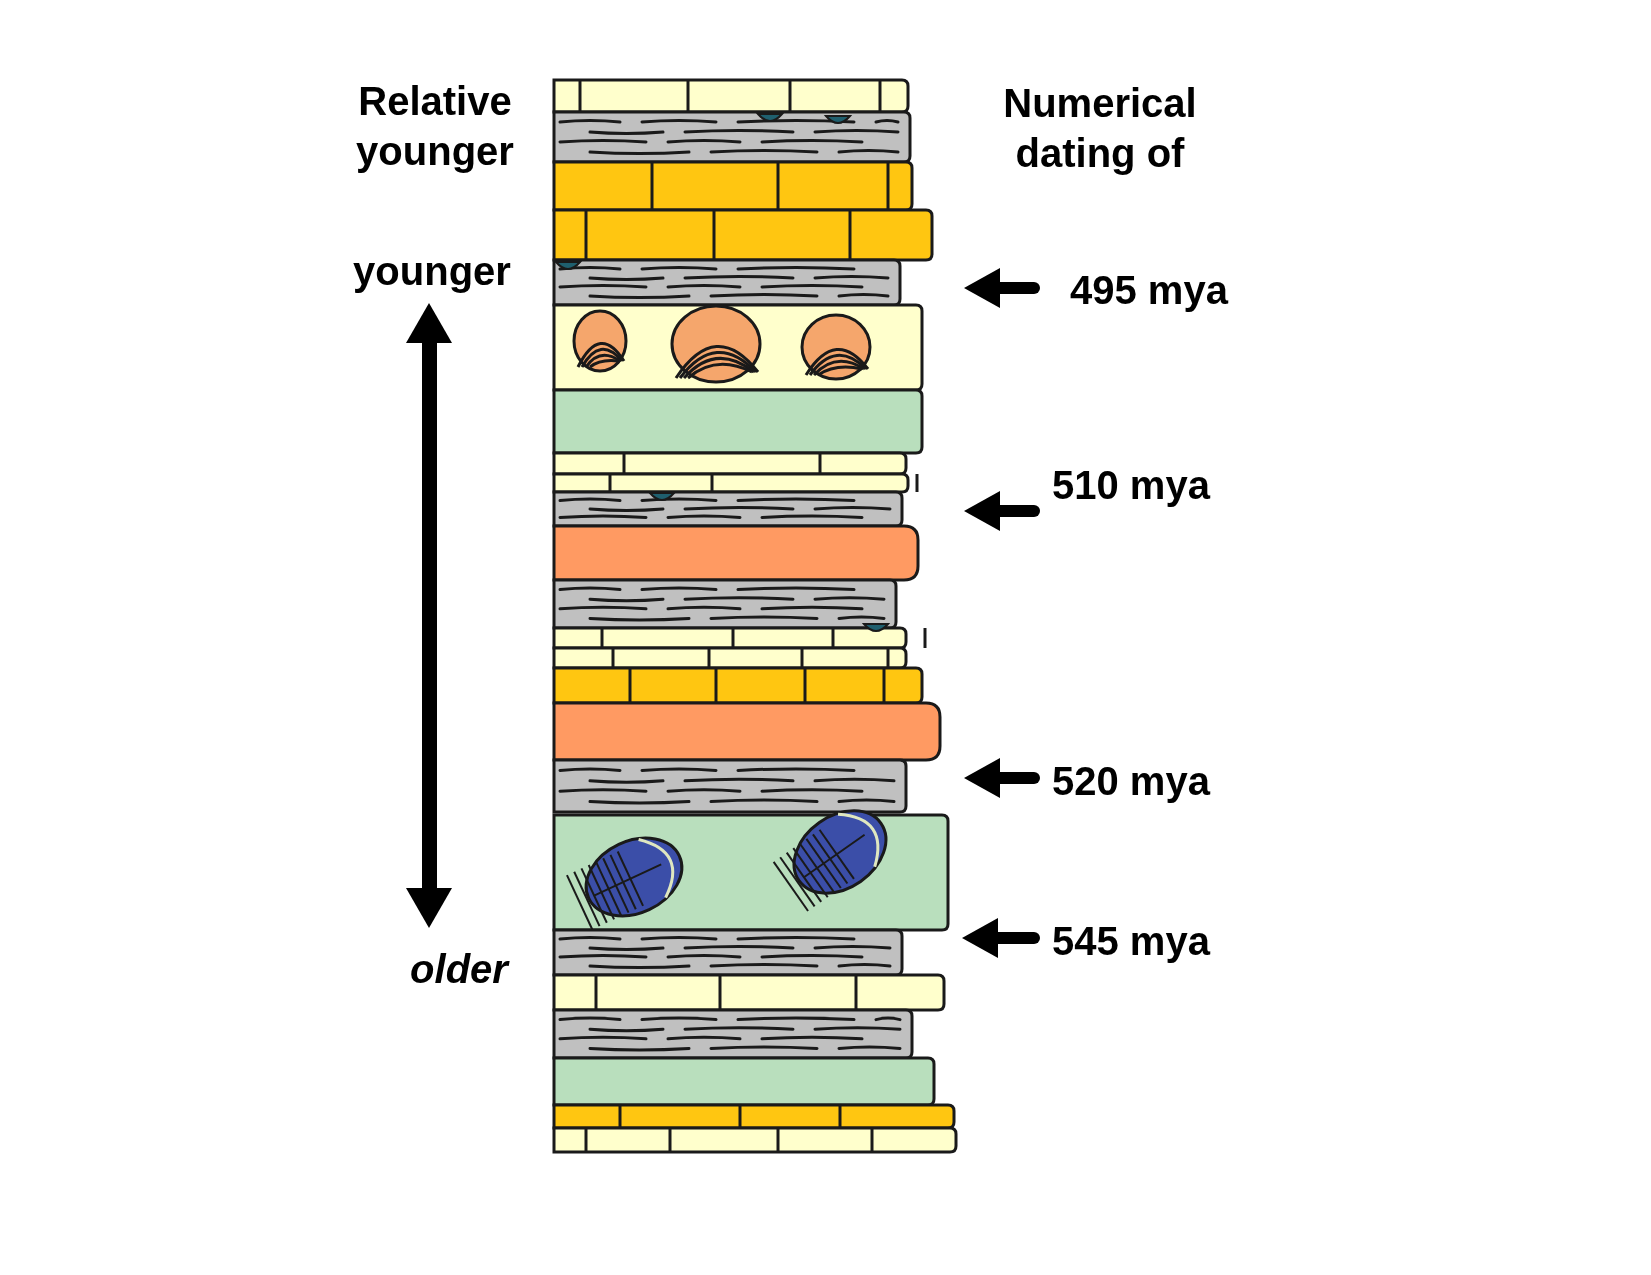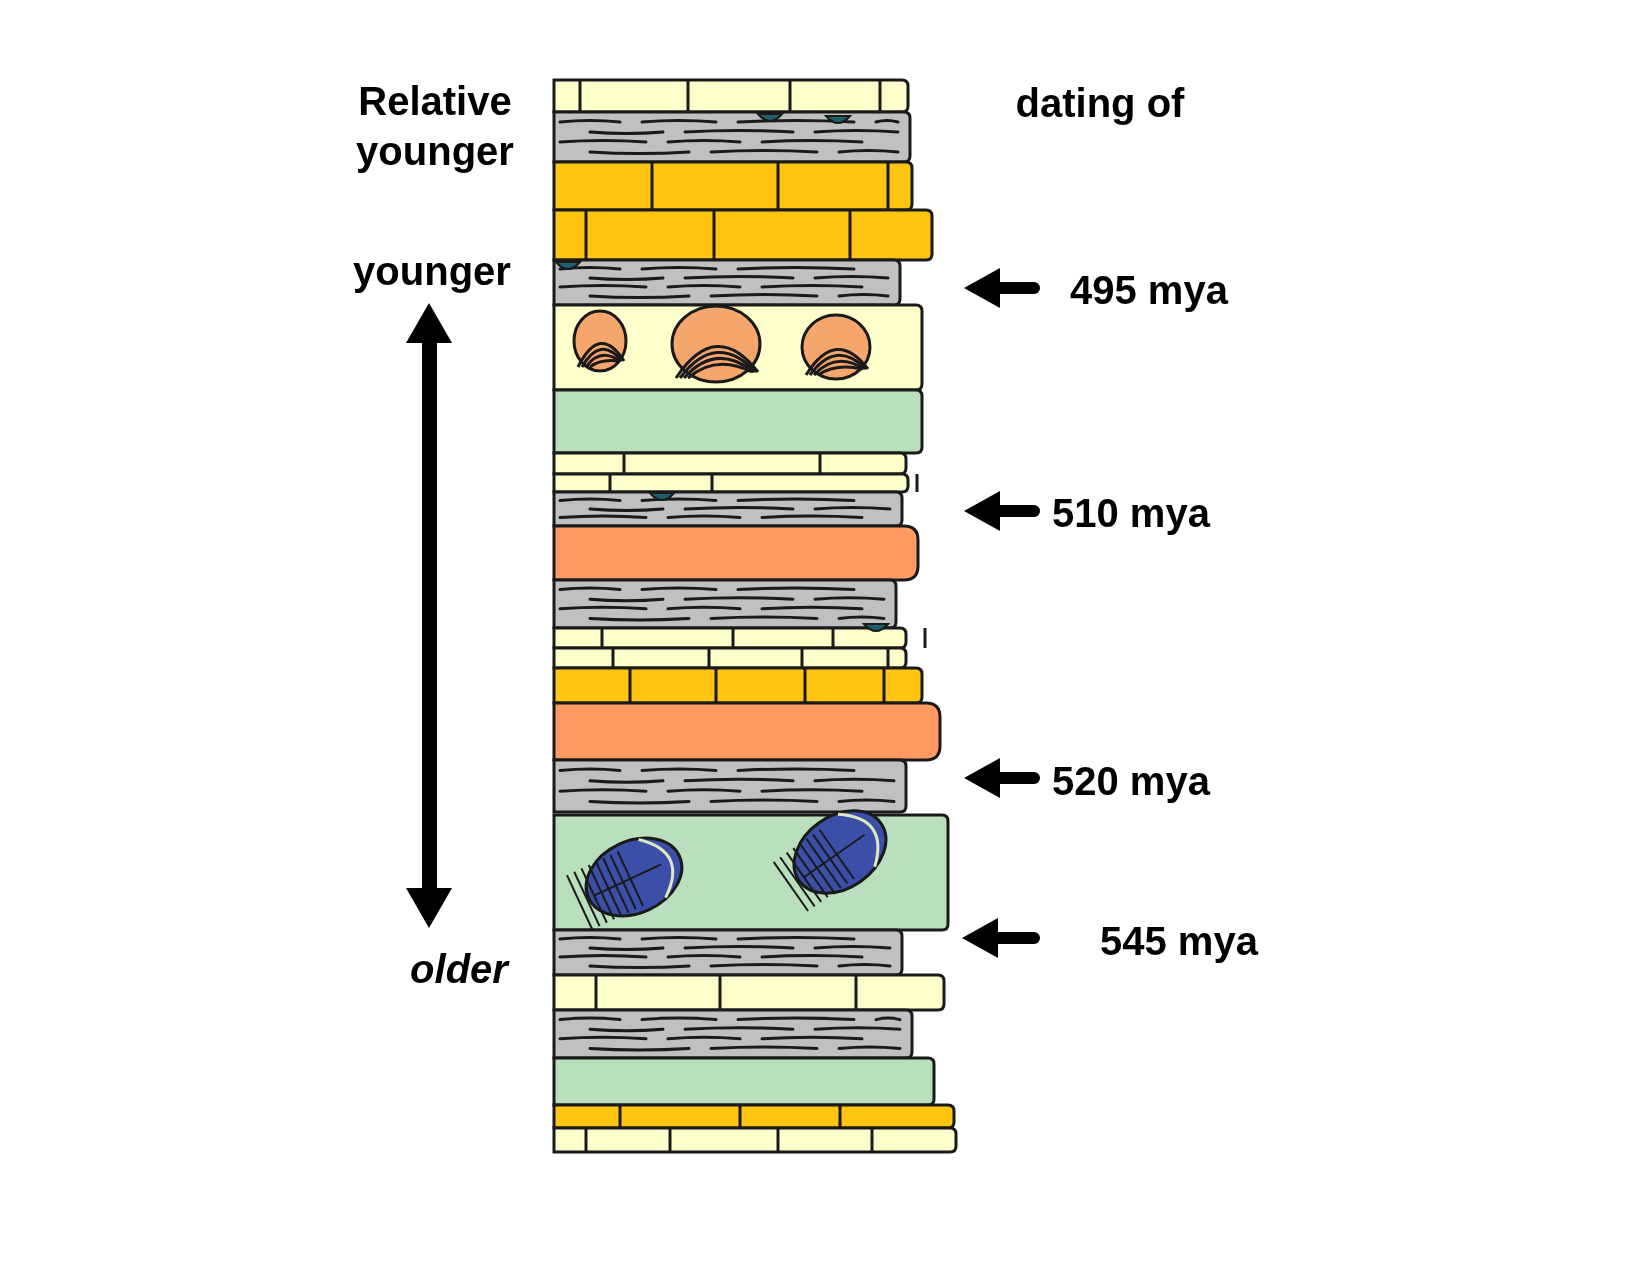--- a/index.html
+++ b/index.html
@@ -10,30 +10,31 @@
 </style>
 </head>
 <body>
 
 <div class="label" style="left:330px; top:76px; width:210px;">
   <div>Relative</div>
   <div>younger</div>
 </div>
 
 <div class="label" style="left:960px; top:78px; width:280px;">
+  <div>Numerical</div>
   <div>dating of</div>
 </div>
 
 <div class="label" style="left:332px; top:246px; width:200px;">younger</div>
 <div class="label" style="left:359px; top:944px; width:200px;font-style:italic;">older</div>
 
 <div class="label" style="left:1070px; top:265px; text-align:center;">495 mya</div>
-<div class="label" style="left:1052px; top:488px; text-align:right;">510 mya</div>
+<div class="label" style="left:1052px; top:460px; text-align:right;">510 mya</div>
 <div class="label" style="left:1052px; top:756px; text-align:center;">520 mya</div>
-<div class="label" style="left:1052px; top:916px; text-align:left;margin-left:48px;">545 mya</div>
+<div class="label" style="left:1052px; top:916px; text-align:left;">545 mya</div>
 
 <svg id="svg-root" width="1651" height="1275" viewBox="0 0 1651 1275">
 
   <g>
     <rect x="422" y="335" width="15" height="560" fill="#000"></rect>
     <polygon points="429,303 452,343 406,343" fill="#000"></polygon>
     <polygon points="429,928 406,888 452,888" fill="#000"></polygon>
   </g>
 
   <g>

